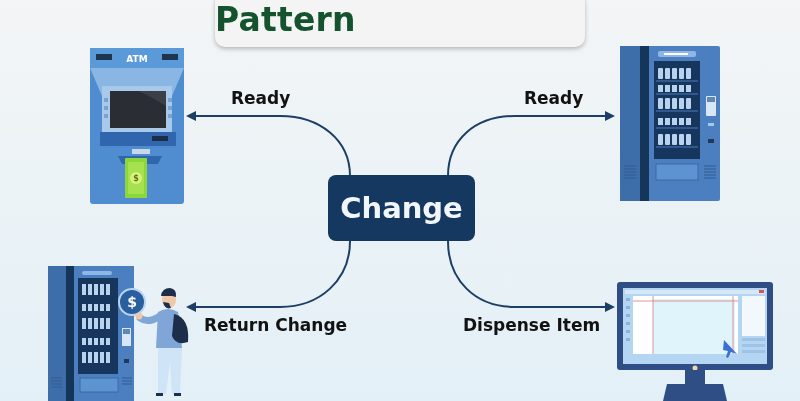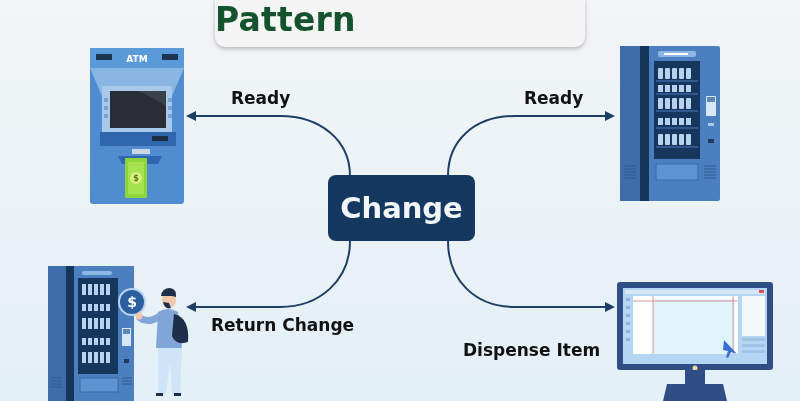--- a/index.html
+++ b/index.html
@@ -61,22 +61,22 @@
   <path d="M448,241 C448,280 475,307 515,307 L606,307" fill="none" stroke="#1d3f66" stroke-width="2"></path>
   <path d="M605,302 L615,307 L605,312 Z" fill="#1d3f66"></path>
 </svg>
 
 <div class="center-box">
   <span>Change</span>
 </div>
 
 <div class="label" style="left:231px; top:88px;">Ready</div>
 <div class="label" style="left:524px; top:88px;">Ready</div>
-<div class="label" style="left:211px; top:315px;">Return Change</div>
-<div class="label" style="left:463px; top:315px;margin-top:25px;">Dispense Item</div>
+<div class="label" style="left:204px; top:315px;">Return Change</div>
+<div class="label" style="left:463px; top:315px;">Dispense Item</div>
 
 <svg class="illus" style="left:88px; top:46px;" width="100" height="160" viewBox="0 0 100 160">
   <rect x="2" y="2" width="94" height="156" rx="3" fill="#4f8dd0"></rect>
   <rect x="2" y="2" width="94" height="20" fill="#5b9ad9"></rect>
   <rect x="8" y="8" width="16" height="6" fill="#1e3550"></rect>
   <rect x="74" y="8" width="16" height="6" fill="#1e3550"></rect>
   <text x="49" y="16" font-family="DejaVu Sans, sans-serif" font-size="9" font-weight="bold" fill="#ffffff" text-anchor="middle">ATM</text>
   <path d="M2,22 L96,22 L84,50 L14,50 Z" fill="#8ab6e3"></path>
   <rect x="14" y="40" width="70" height="46" fill="#a9c9ea"></rect>
   <rect x="22" y="45" width="56" height="37" fill="#2a2d33"></rect>

